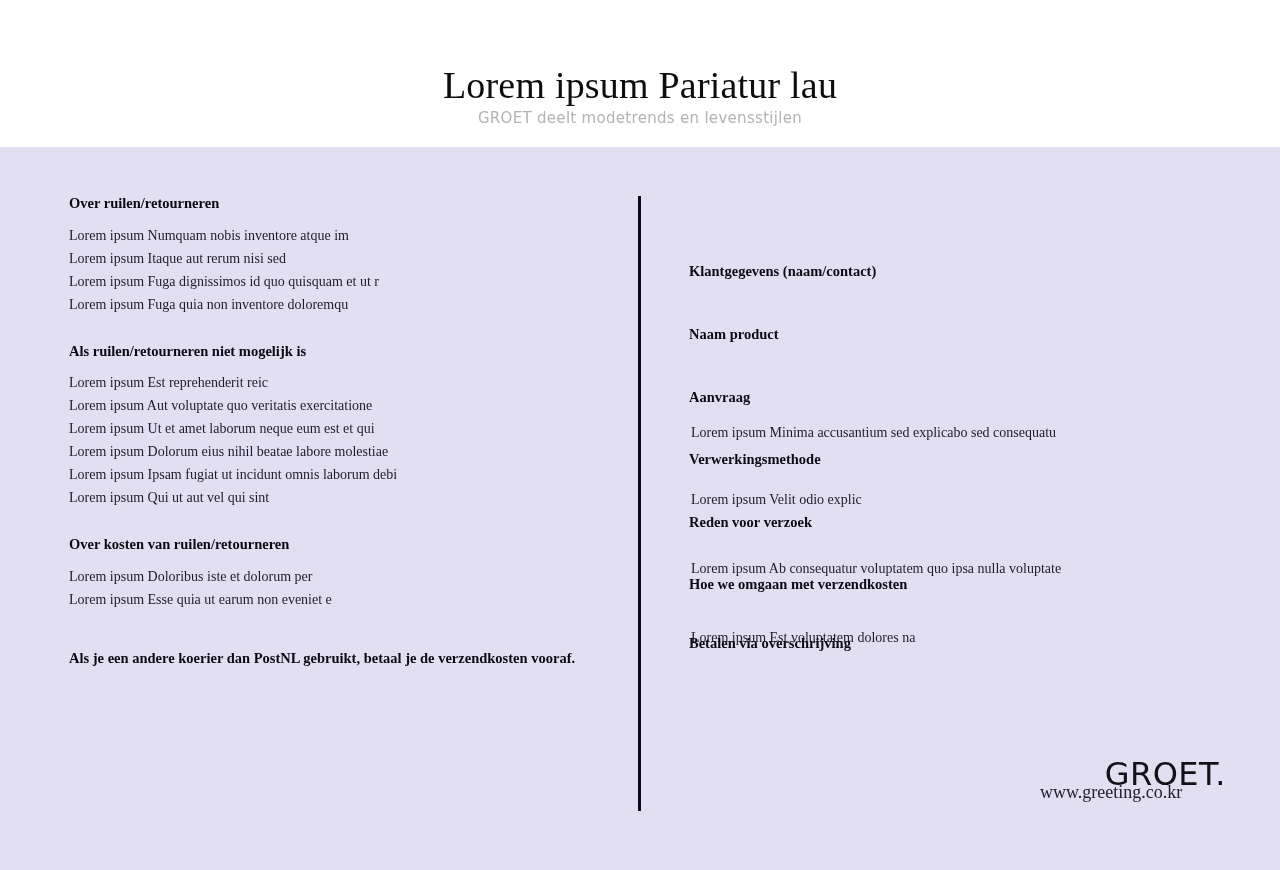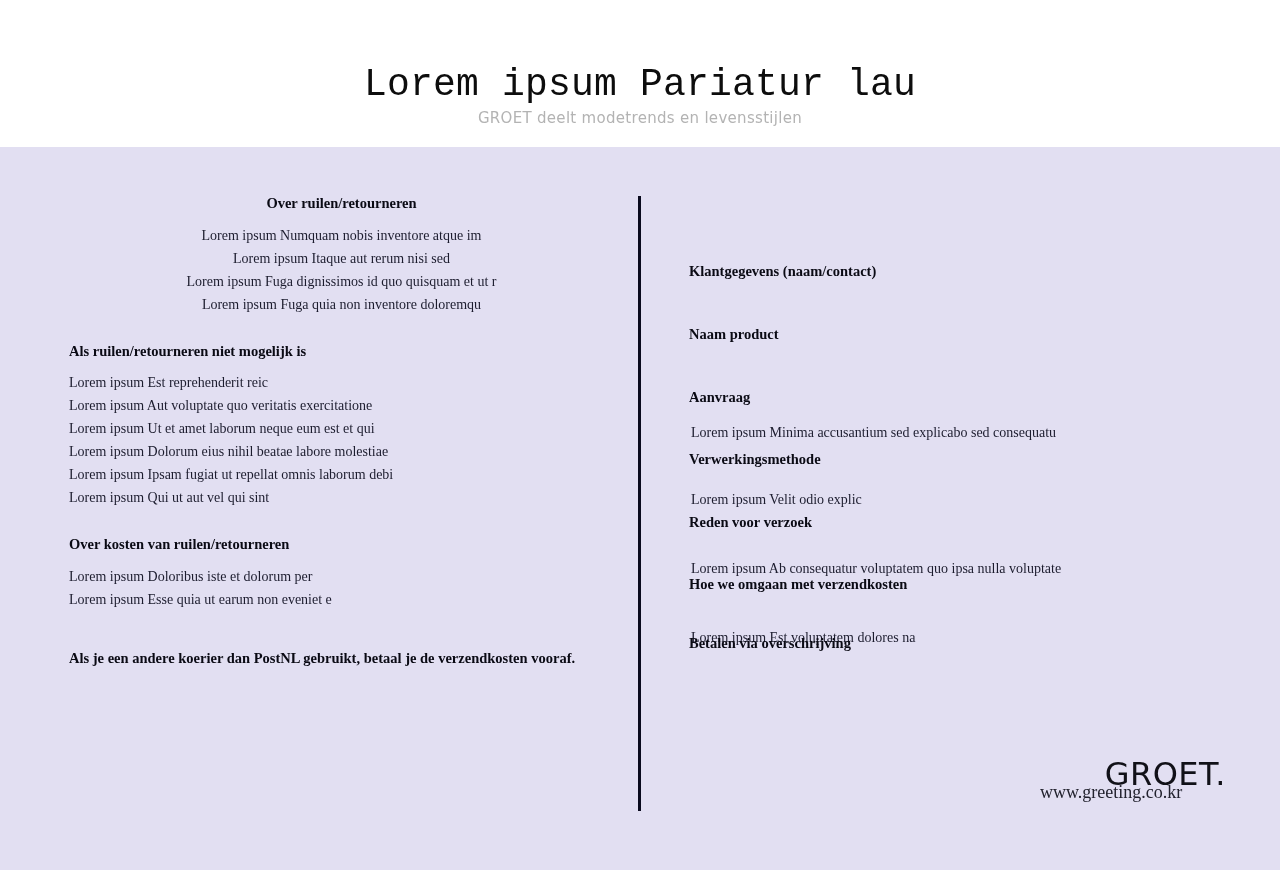--- a/index.html
+++ b/index.html
@@ -31,21 +31,21 @@
     height: 147px;
     background: #ffffff;
     overflow: hidden;
   }
   #header-title {
     position: absolute;
     left: 0;
     top: 66px;
     width: 1280px;
     text-align: center;
-    font-family: Liberation Mono, monospace;
+    font-family: Liberation Serif, serif;
     font-size: 38px;
     font-weight: 400;
     color: #0d0d0d;
     letter-spacing: 0.2px;
     line-height: 1.0;
   }
   #header-subtitle {
     position: absolute;
     left: 0;
     top: 111px;
@@ -111,21 +111,21 @@
     color: #1c1c2e;
     line-height: 1.0;
     white-space: nowrap;
   }
 
   
   .lc-block { margin: 0; padding: 0; }
   .lc-block .sec-heading { margin-bottom: 18px; }
   .lc-block .body-line { margin-bottom: 9px; }
   .lc-block .body-line:last-child { margin-bottom: 0; }
-  #lc-sec-0 { margin-bottom: 32px; text-align: center; }
+  #lc-sec-0 { margin-bottom: 32px; }
   #lc-sec-1 { margin-bottom: 32px; }
   #lc-sec-2 { margin-bottom: 44px; }
   .lc-body-wrap { padding-left: 0px; }
 
   .footnote {
     font-family: "Liberation Serif", serif;
     font-size: 14.5px;
     font-weight: bold;
     color: #0a0a14;
     line-height: 1.0;
@@ -199,21 +199,21 @@
       </div>
     </div>
 
     <div class="lc-block" id="lc-sec-1">
       <div class="sec-heading">Als ruilen/retourneren niet mogelijk is</div>
       <div class="lc-body-wrap">
         <div class="body-line">Lorem ipsum Est reprehenderit reic</div>
         <div class="body-line">Lorem ipsum Aut voluptate quo veritatis exercitatione</div>
         <div class="body-line">Lorem ipsum Ut et amet laborum neque eum est et qui</div>
         <div class="body-line">Lorem ipsum Dolorum eius nihil beatae labore molestiae</div>
-        <div class="body-line">Lorem ipsum Ipsam fugiat ut repellat omnis laborum debi</div>
+        <div class="body-line">Lorem ipsum Ipsam fugiat ut incidunt omnis laborum debi</div>
         <div class="body-line">Lorem ipsum Qui ut aut vel qui sint</div>
       </div>
     </div>
 
     <div class="lc-block" id="lc-sec-2">
       <div class="sec-heading">Over kosten van ruilen/retourneren</div>
       <div class="lc-body-wrap">
         <div class="body-line">Lorem ipsum Doloribus iste et dolorum per</div>
         <div class="body-line">Lorem ipsum Esse quia ut earum non eveniet e</div>
       </div>

